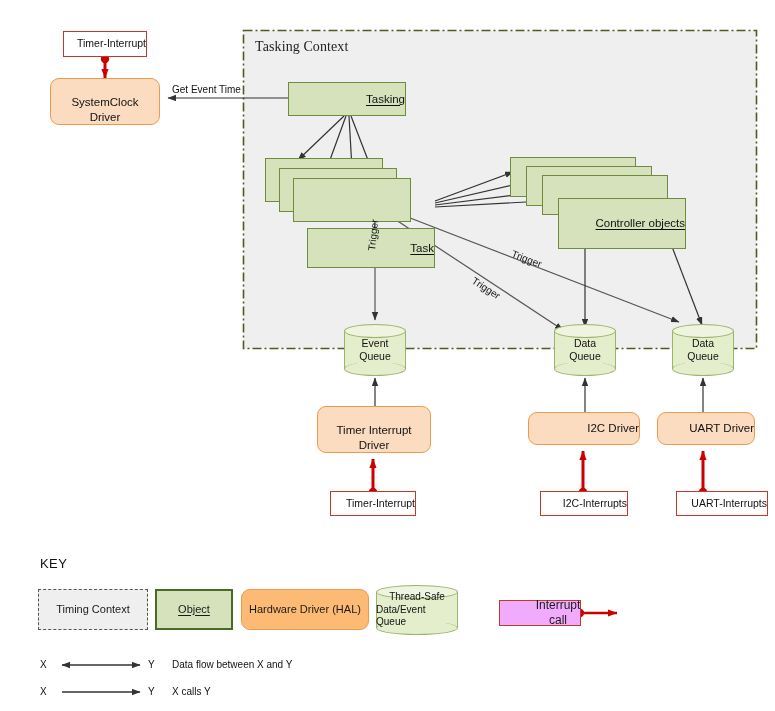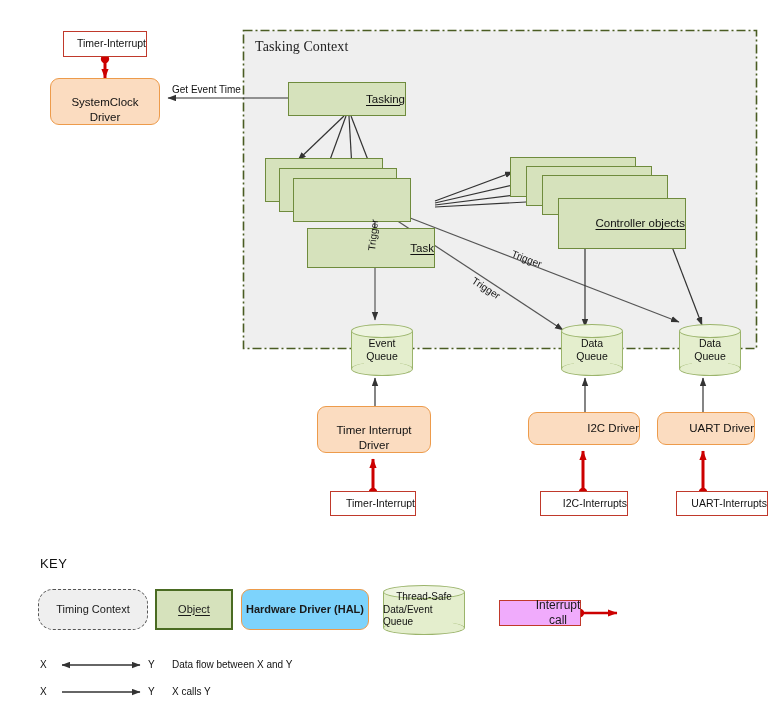--- a/index.html
+++ b/index.html
@@ -45,21 +45,21 @@
   
   .irq{
     background:#ffffff;
     border:1.3px solid #c0392b;
     font-size:10.5px;
     color:#111;
   }
 
   
   .queue{
-    position:absolute; box-sizing:border-box;margin-left:7px;
+    position:absolute; box-sizing:border-box;
   }
   .queue .cyl-body{
     position:absolute; left:0; right:0; top:7px; bottom:7px;
     background:#e4eecd; border-left:1.3px solid #9bb46b;
     border-right:1.3px solid #9bb46b;
   }
   .queue .cyl-top{
     position:absolute; left:0; right:0; top:0; height:14px;
     background:#eef4e0; border:1.3px solid #9bb46b; border-radius:50%;
     box-sizing:border-box;
@@ -83,21 +83,21 @@
 
   
   .key-title{position:absolute; left:40px; top:556px; font-size:13px;
              letter-spacing:.4px; color:#111;}
   .key-box{position:absolute; box-sizing:border-box; display:flex;
            align-items:center; justify-content:center; text-align:center;
            font-size:11px; line-height:1.25;}
   .key-timing{background:#efefef; border:1.8px dashed #555;}
   .key-object{background:#d6e2bc; border:2.2px solid #4a6b22;}
   .key-object .lbl{text-decoration:underline; text-underline-offset:2px;}
-  .key-hal{background:#7dd3fc; border:1.8px solid #ed9b4b; border-radius:9px;font-weight:bold;}
+  .key-hal{background:#fdba74; border:1.8px solid #ed9b4b; border-radius:9px;}
   .key-irq{background:#f0abfc; border:1.2px solid #c0392b; font-size:12px;padding-left:36px;}
 
   .legend-row-text{position:absolute; font-size:10px; color:#111;}
 </style>
 </head>
 <body>
 
 <svg id="canvas" viewBox="0 0 775 711">
   <defs>
     <marker id="ah" markerWidth="9" markerHeight="9" refX="8" refY="3.2" orient="auto" markerUnits="userSpaceOnUse">
@@ -291,21 +291,21 @@
 </div>
 <div class="node irq" style="left:540px; top:491px; width:88px; height:25px;">
   <span>I2C-Interrupts</span>
 </div>
 <div class="node irq" style="left:660px; top:491px; width:92px; height:25px;margin-left:16px;">
   <span>UART-Interrupts</span>
 </div>
 
 <div class="key-title">KEY</div>
 
-<div class="key-box key-timing" style="left:38px; top:589px; width:110px; height:41px;border-radius:15px;">
+<div class="key-box key-timing" style="left:38px; top:589px; width:110px; height:41px;">
   <span>Timing Context</span>
 </div>
 
 <div class="key-box key-object" style="left:155px; top:589px; width:78px; height:41px;">
   <span class="lbl">Object</span>
 </div>
 
 <div class="key-box key-hal" style="left:241px; top:589px; width:128px; height:41px;">
   <span>Hardware Driver (HAL)</span>
 </div>

